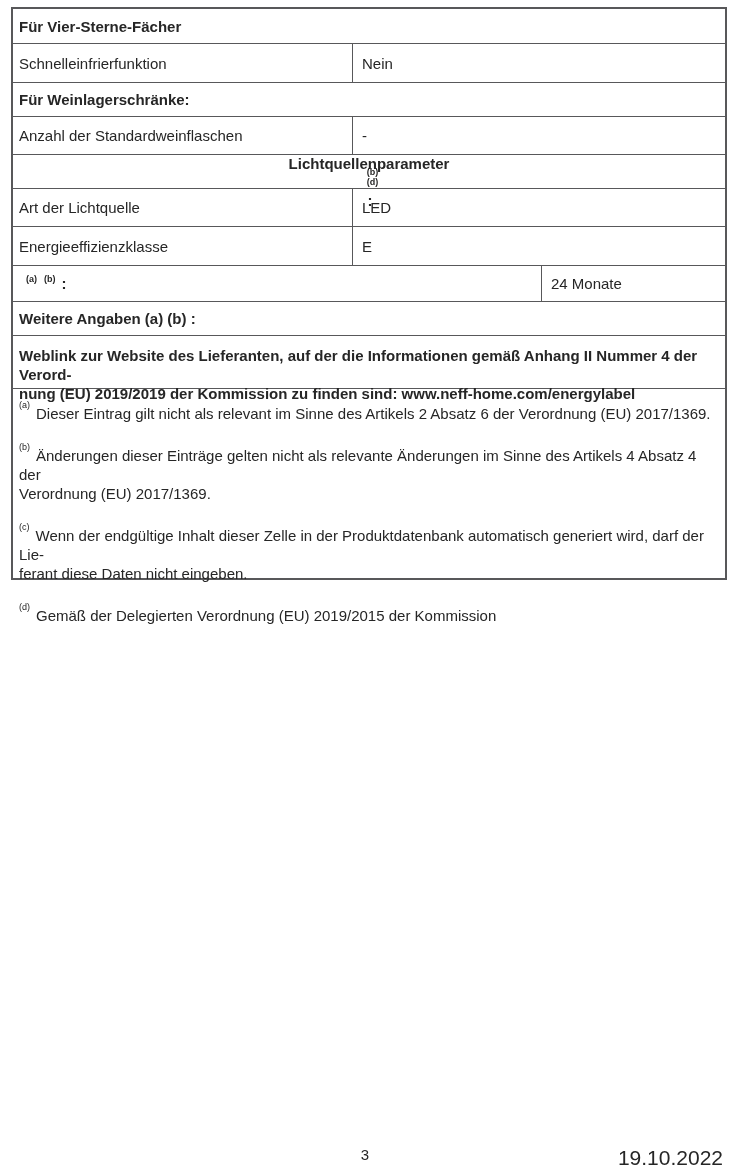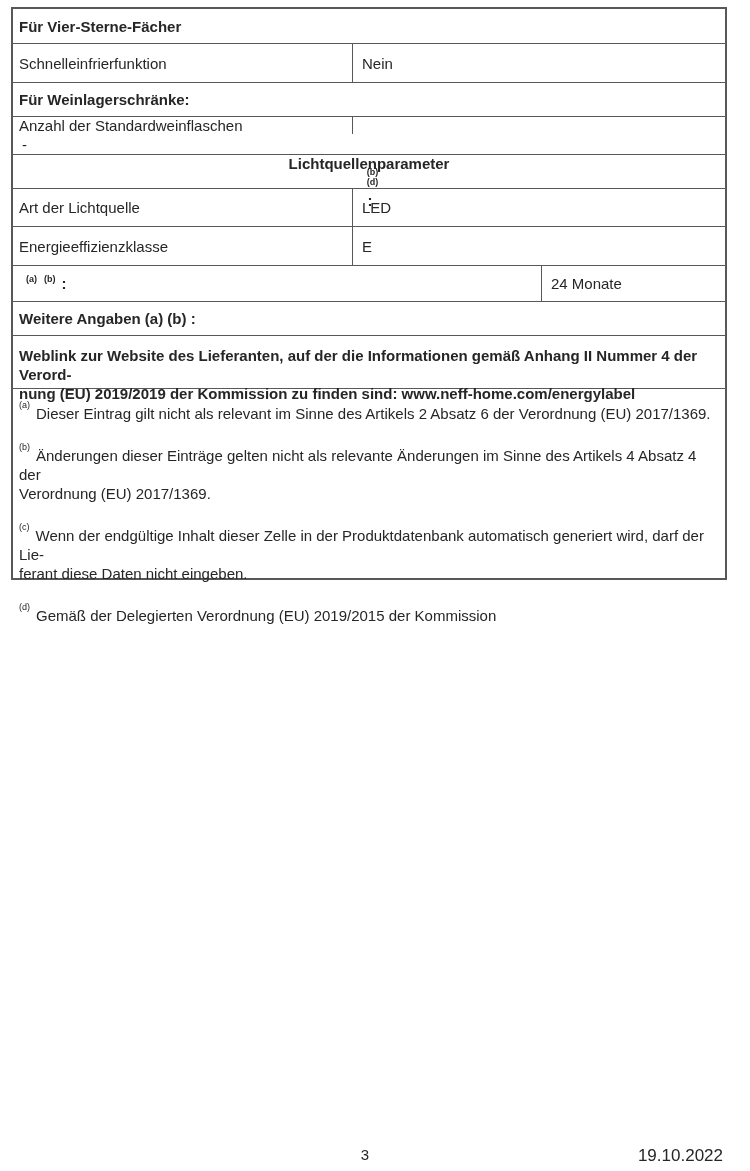--- a/index.html
+++ b/index.html
@@ -23,21 +23,21 @@
   .row + .row { border-top: 1px solid #58585a; }
 
   .row.section { height: 34px; align-items: center; padding: 0 6px; font-weight: bold; }
   .row .cell { display: flex; align-items: center; padding: 0 6px; }
   .row .label-cell { width: 340px; border-right: 1px solid #58585a; }
   .row .value-cell { flex: 1; padding-left: 9px; }
   .row.kv-wide .label-cell { width: 529px; font-weight: bold; }
 
   .r2  { height: 39px; }
   .r3  { height: 37px; }
-  .r4  { height: 38px; flex-direction: column; }
+  .r4  { height: 38px; }
   .r5  { height: 37px; flex-direction: column; }
   .r6  { height: 38px; }
   .r7  { height: 39px; justify-content: flex-end; }
   .r8  { height: 36px; }
   .r9  { height: 41px; }
   .r10 { height: 53px; }
   .r11 { height: 190px; }
 
   .row.textblock {
     display: block;
@@ -63,21 +63,21 @@
 
   .footer-pageno {
     position: absolute;
     left: 7px; top: 1146px; width: 716px;
     text-align: center;
     font-size: 15px;
   }
   .footer-date {
     position: absolute;
     right: 27px; top: 1146px;
-    font-size: 17px;
+    font-size: 21px;
   }
 </style>
 </head>
 <body>
 
 <div class="page">
 
   <div class="datatable">
 
     <div class="row section r1">

